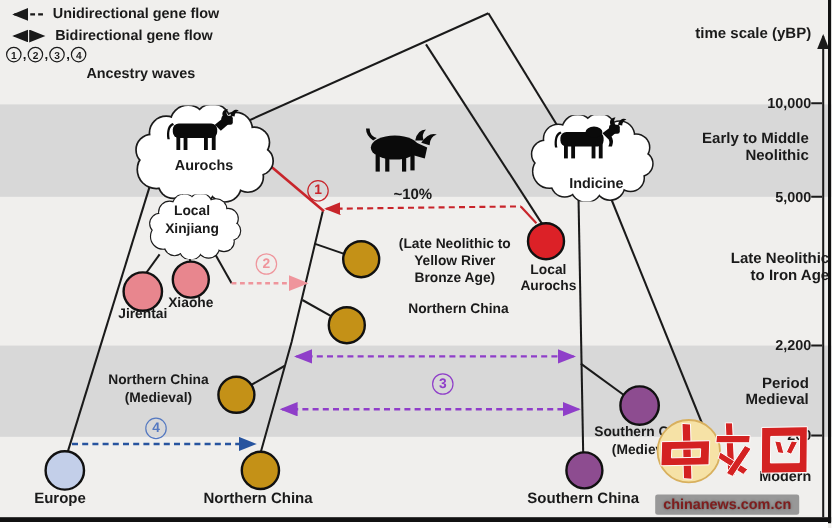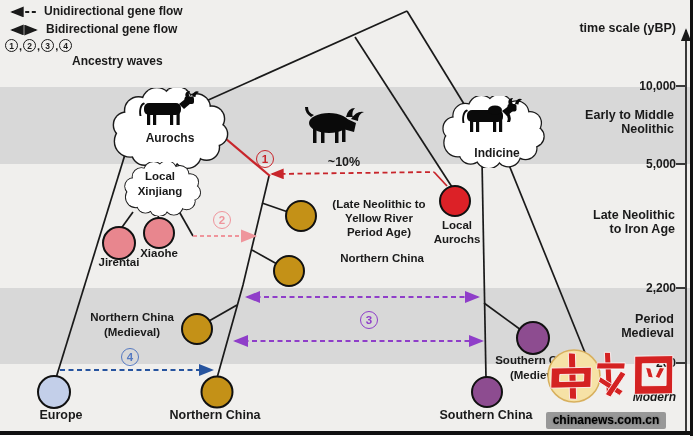--- a/index.html
+++ b/index.html
@@ -19,21 +19,21 @@
          font-size:11.5px;font-weight:bold;z-index:2;background:transparent;}
   .w1{color:#c8252b;border-color:#c8252b}
   .w2{color:#ef959c;border-color:#ef959c}
   .w3{color:#8f3ec9;border-color:#8f3ec9}
   .w4{color:#5579c1;border-color:#5579c1}
   .legend-row{position:absolute;display:flex;align-items:center;z-index:2;font-weight:bold;}
   .mini-badge{display:inline-flex;width:13px;height:13px;border:1.3px solid #1a1a1a;border-radius:50%;
               box-sizing:border-box;align-items:center;justify-content:center;
               font-size:8.5px;font-weight:bold;}
   .sep{font-size:11px;font-weight:bold;padding:0 1px;}
-  .wm-site{position:absolute;left:546px;top:413px;width:120px;text-align:center;color:#000000;
+  .wm-site{position:absolute;left:546px;top:413px;width:120px;text-align:center;color:#7f1d1d;
            font-size:12px;font-weight:bold;z-index:4;letter-spacing:0px;
            text-shadow:0 0 2px #555;}
 </style>
 </head>
 <body>
 
 <div class="stage">
 
   <div class="band" style="top:87px;height:77px;"></div>
   <div class="band" style="top:288px;height:76px;"></div>
@@ -203,61 +203,61 @@
   <div class="lbl c" style="left:122px;top:170px;width:76px;">Local</div>
   <div class="lbl c" style="left:122px;top:185px;width:76px;">Xinjiang</div>
   <div class="lbl c s12" style="left:457px;top:146px;width:80px;">Indicine</div>
 
   <div class="lbl c" style="left:85px;top:256px;width:68px;">Jirentai</div>
   <div class="lbl c" style="left:131px;top:247px;width:56px;">Xiaohe</div>
 
   <div class="lbl c lh14" style="left:317px;top:197px;width:124px;">
     <span>(Late Neolithic to</span>
     <span>Yellow River</span>
-    <span>Period Age)</span>
+    <span>Bronze Age)</span>
   </div>
   <div class="lbl c lh14" style="left:421px;top:218px;width:72px;">
     <span>Local</span>
     <span>Aurochs</span>
   </div>
   <div class="lbl c lh14" style="left:300px;top:251px;width:164px;">
     <span>Northern China</span>
   </div>
   <div class="lbl c lh15" style="left:70px;top:310px;width:124px;">
     <span>Northern China</span>
     <span>(Medieval)</span>
   </div>
   <div class="lbl c lh15" style="left:476px;top:353px;width:124px;">
     <span>Southern China</span>
     <span>(Medieval)</span>
   </div>
-  <div class="lbl c s125" style="left:23px;top:408px;width:76px;">Europe</div>
+  <div class="lbl c s125" style="left:12px;top:408px;width:76px;">Europe</div>
   <div class="lbl c s125" style="left:147px;top:408px;width:136px;">Northern China</div>
   <div class="lbl c s125" style="left:418px;top:408px;width:136px;">Southern China</div>
 
   <div class="lbl c s125" style="left:308px;top:155px;width:72px;">~10%</div>
 
   <div class="badge w1" style="left:256px;top:150px;">1</div>
   <div class="badge w2" style="left:213px;top:211px;">2</div>
   <div class="badge w3" style="left:360px;top:311px;">3</div>
   <div class="badge w4" style="left:121px;top:348px;">4</div>
 
   <div class="lbl r s125 lh155" style="right:17px;top:21px;width:120px;">
     <span>time scale (yBP)</span>
   </div>
   <div class="lbl r s12" style="right:17px;top:79px;width:60px;">10,000</div>
   <div class="lbl r s12" style="right:17px;top:157px;width:60px;">5,000</div>
   <div class="lbl r s12" style="right:17px;top:281px;width:60px;">2,200</div>
   <div class="lbl r s12" style="right:17px;top:356px;width:60px;">200</div>
-  <div class="lbl r s12" style="right:17px;top:390px;width:70px;font-style:italic;">Modern</div>
+  <div class="lbl r s12" style="right:17px;top:390px;width:70px;">Modern</div>
   <div class="lbl r s125 lh145 lh14" style="right:19px;top:108px;width:120px;">
     <span>Early to Middle</span>
     <span>Neolithic</span>
   </div>
-  <div class="lbl r s125 lh14" style="right:18px;top:208px;width:120px;">
+  <div class="lbl r s125 lh14" style="right:2px;top:208px;width:120px;">
     <span>Late Neolithic</span>
     <span>to Iron Age</span>
   </div>
   <div class="lbl r s125 lh14" style="right:19px;top:312px;width:120px;">
     <span>Period</span>
     <span>Medieval</span>
   </div>
 
   <svg class="layer z3" width="693" height="440" viewBox="0 0 693 440" style="pointer-events:none">
     <g transform="translate(540,340)">

